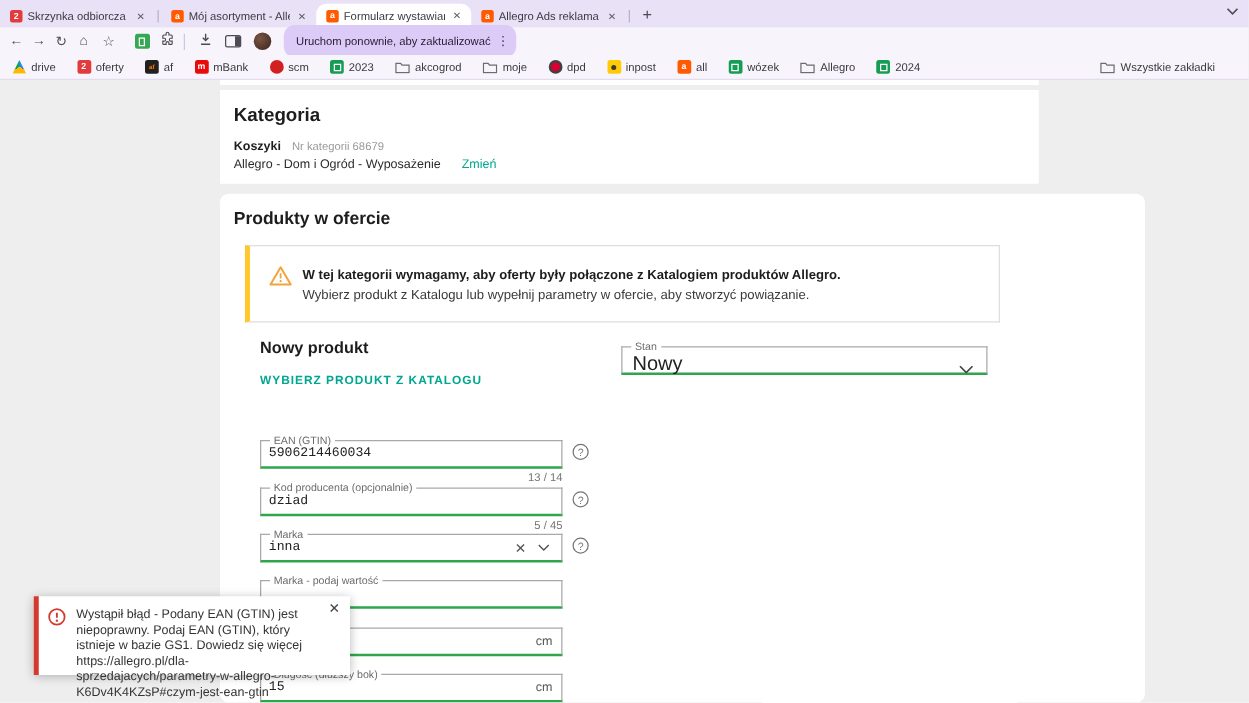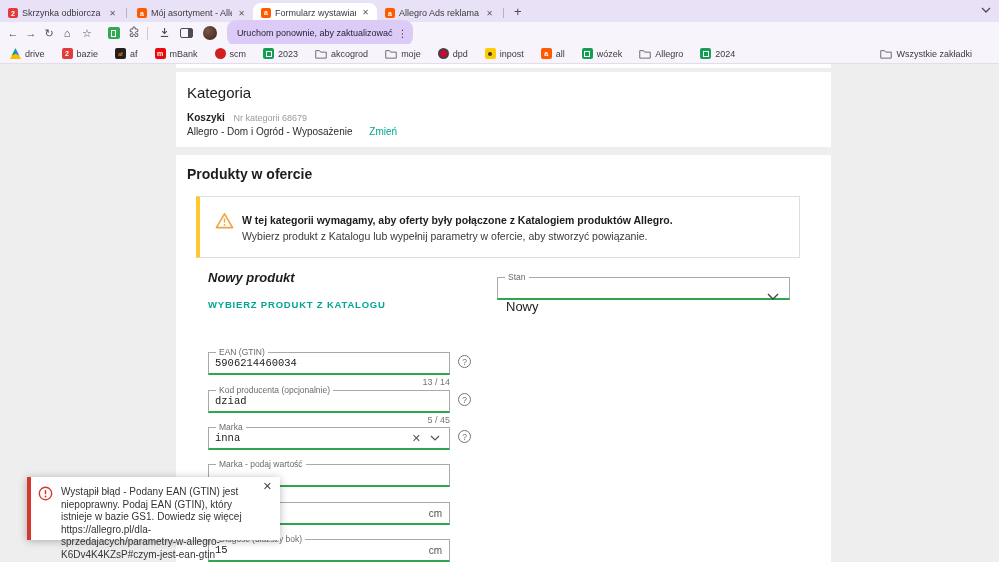--- a/index.html
+++ b/index.html
@@ -57,47 +57,47 @@
   .ic-inpost { background:#ffcb04; position:relative; }
   .ic-inpost::after { content:""; position:absolute; inset:3.5px; background:#3b3a35; border-radius:50%; }
   .ic-allegro { background:#ff5a00; }
   .bm-right { margin-left:auto; display:flex; align-items:center; }
 
   
   .content { position:absolute; left:0; top:64px; width:999px; height:498px; background:#efeeee; }
   .sliver { position:absolute; left:176px; top:0; width:655px; height:4px; background:#fff; }
   .card { position:absolute; background:#fff; }
   .card-cat { left:176px; top:8px; width:655px; height:75px; }
-  .cat-title { position:absolute; left:11px; top:12px; font-size:15px; font-weight:normal; color:#1d1d1d; }
+  .cat-title { position:absolute; left:11px; top:12px; font-size:15px; font-weight:bold; color:#1d1d1d; }
   .cat-row1 { position:absolute; left:11px; top:40px; font-size:10px; }
   .cat-name { font-weight:bold; color:#1d1d1d; }
   .cat-num { color:#9a9a9a; font-size:9px; margin-left:6px; }
   .cat-row2 { position:absolute; left:11px; top:54px; font-size:10px; color:#2b2b2b; }
   .teal { color:#00a790; }
   .cat-change { margin-left:14px; font-size:10px; }
 
-  .card-prod { left:176px; top:91px; width:655px; height:407px; }
+  .card-prod { left:176px; top:91px; width:740px; height:407px;border-radius:7px; }
   .prod-title { position:absolute; left:11px; top:11px; font-size:14px; font-weight:bold; color:#1d1d1d; }
 
   .warnbox { position:absolute; left:20px; top:41px; width:604px; height:62px; border:1px solid #dedede; border-left:4px solid #ffc82e; }
   .warn-ic { position:absolute; left:15px; top:15px; }
   .warn-b { position:absolute; left:42px; top:17px; font-size:10.5px; font-weight:bold; color:#1d1d1d; }
   .warn-t { position:absolute; left:42px; top:33px; font-size:10.5px; color:#3a3a3a; }
 
-  .np-title { position:absolute; left:32px; top:115px; font-size:13px; font-weight:bold; color:#1d1d1d;font-style:italic; }
+  .np-title { position:absolute; left:32px; top:115px; font-size:13px; font-weight:bold; color:#1d1d1d; }
   .catalog-link { position:absolute; left:32px; top:144px; font-size:9.5px; font-weight:bold; letter-spacing:0.8px; }
 
   .field { position:absolute; background:#fff; border:1px solid #a9a9a9; border-bottom:2px solid #2fa64d; height:23px; }
   .field .flabel { position:absolute; top:-5px; left:7px; background:#fff; padding:0 3px; font-size:8.5px; color:#6b6b6b; line-height:9px; white-space:nowrap; }
   .field input { position:absolute; left:6px; top:0; right:6px; bottom:0; width:calc(100% - 12px); border:none; outline:none; font-family:Liberation Mono, monospace; font-size:10.5px; color:#222; background:transparent; }
   .field .suffix { position:absolute; right:7px; top:5px; font-size:10px; color:#555; }
   .field .trail { position:absolute; top:0; bottom:0; display:flex; align-items:center; }
 
   .stan { left:321px; top:122px; width:293px; }
-  .stan .val { position:absolute; left:8px; top:21px; font-size:13px; color:#222; }
+  .stan .val { position:absolute; left:8px; top:5px; font-size:16px; color:#222; }
   .stan .chev { position:absolute; right:10px; top:8px; }
 
   .f-ean   { left:32px; top:197px; width:242px; }
   .f-kod   { left:32px; top:235px; width:242px; }
   .f-marka { left:32px; top:272px; width:242px; }
   .f-marka2{ left:32px; top:309px; width:242px; }
   .f-width { left:32px; top:347px; width:242px; }
   .f-len   { left:32px; top:384px; width:242px; }
 
   .counter { position:absolute; width:242px; left:32px; text-align:right; font-size:9px; color:#757575; }
@@ -179,21 +179,21 @@
     </div>
   </div>
 
   <div class="bookmarks">
     <div class="bm">
         <span class="bm-ic ic-drive"></span>
         <span class="bm-label">drive</span>
       </div>
     <div class="bm">
         <span class="bm-ic ic-poczta">2</span>
-        <span class="bm-label">bazie</span>
+        <span class="bm-label">oferty</span>
       </div>
     <div class="bm">
         <span class="bm-ic ic-af">af</span>
         <span class="bm-label">af</span>
       </div>
     <div class="bm">
         <span class="bm-ic ic-mbank">m</span>
         <span class="bm-label">mBank</span>
       </div>
     <div class="bm">

